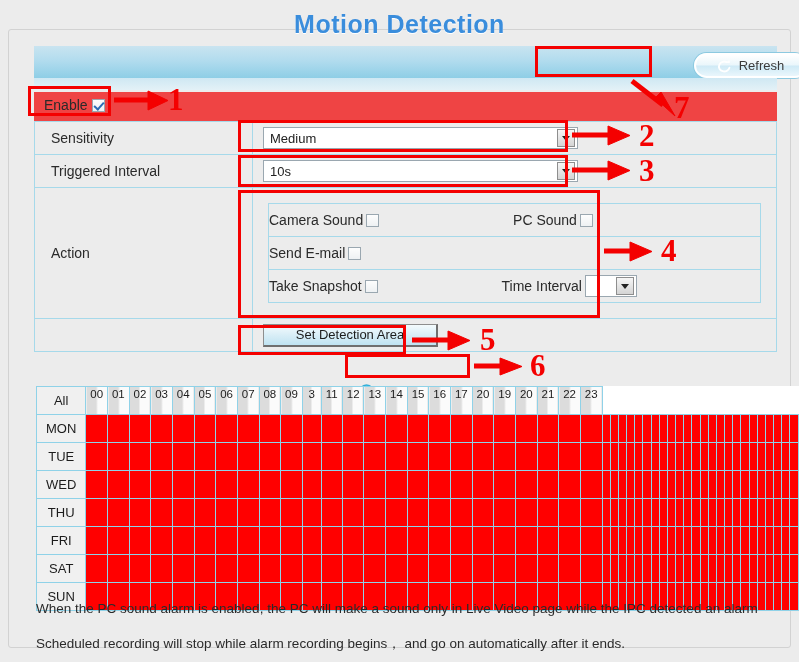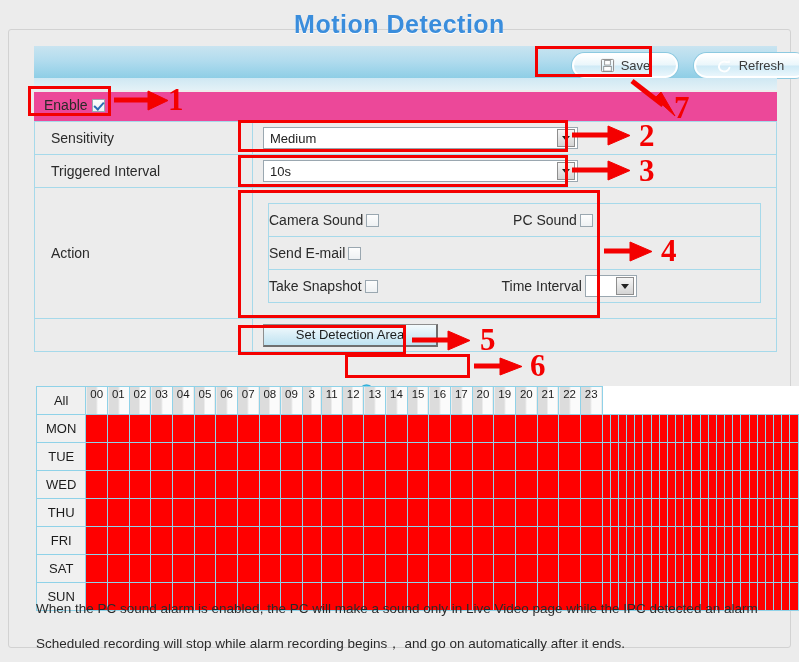--- a/index.html
+++ b/index.html
@@ -69,21 +69,21 @@
   #refresh-button { left: 660px; top: 51px; width: 113px; }
   #save-button   { top: 7px; }
   #refresh-button{ top: 7px; }
   .tbtn .glyph { display:flex; align-items:center; }
 
   
   #enable-row {
     position: absolute;
     left: 25px; top: 62px;
     width: 743px; height: 32px;
-    background: #ec4899;
+    background: #ef4444;
   }
   #enable-wrap {
     position: absolute;
     left: 10px; top: 5px;
     display: flex; align-items: center; gap: 4px;
     font-size: 14px; color: #2a2a2a;
   }
   .cbx {
     width: 13px; height: 13px;
     border: 1px solid #9aa7b0;
@@ -264,31 +264,20 @@
   .anno-arrow { position: absolute; z-index: 6; }
 </style>
 </head>
 <body>
 
 <div id="page-title">Motion Detection</div>
 
 <div id="panel">
 
   <div id="toolbar">
-    <div class="tbtn" id="save-button">
-      <span class="glyph">
-        <svg width="15" height="15" viewBox="0 0 16 16">
-          <rect x="1.5" y="1.5" width="13" height="13" rx="1" fill="none" stroke="#ffffff" stroke-width="2"></rect>
-          <rect x="1.5" y="1.5" width="13" height="13" rx="1" fill="none" stroke="#7f7f7f" stroke-width="1"></rect>
-          <rect x="5" y="2.5" width="6" height="5" fill="#ffffff" stroke="#7f7f7f" stroke-width="0.8"></rect>
-          <rect x="4" y="9" width="8" height="5" fill="#ffffff" stroke="#7f7f7f" stroke-width="0.8"></rect>
-        </svg>
-      </span>
-      <span>Save</span>
-    </div>
     <div class="tbtn" id="refresh-button">
       <span class="glyph">
         <svg width="16" height="15" viewBox="0 0 18 16">
           <path d="M14 10.5 A6 5.6 0 1 1 11 4.2 L13.6 4.2" fill="none" stroke="#ffffff" stroke-width="2.1" stroke-linecap="round"></path>
           <path d="M13.7 1.3 L14.4 4.4 L11.3 5" fill="#ffffff"></path>
         </svg>
       </span>
       <span>Refresh</span>
     </div>
   </div>

